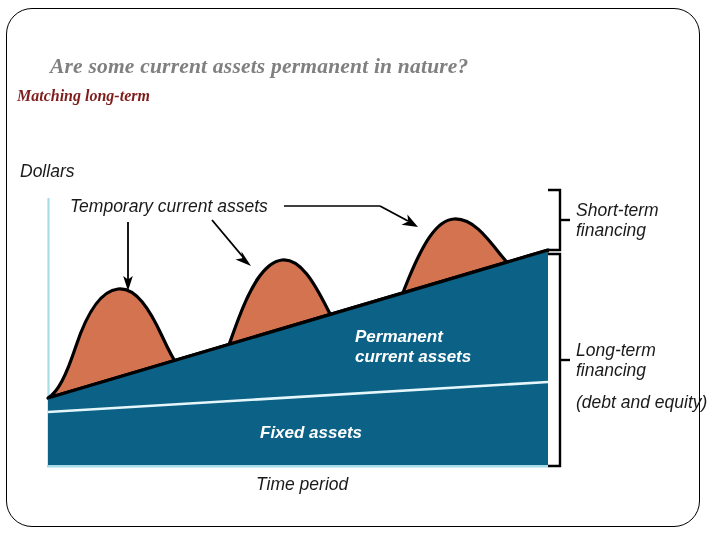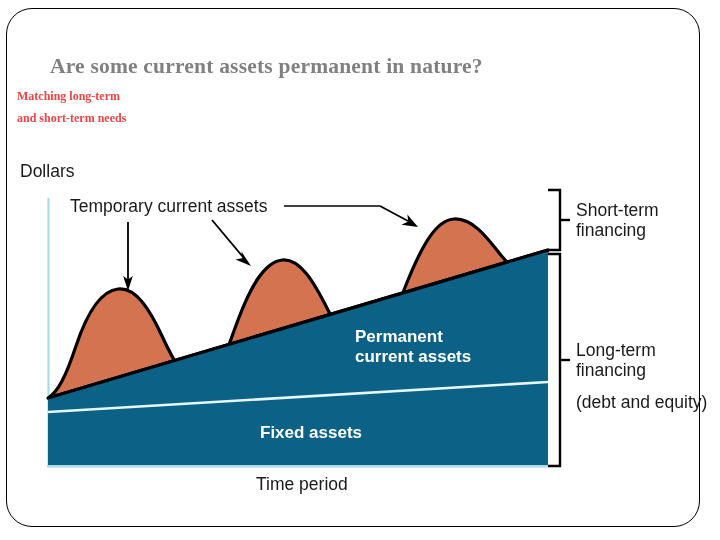--- a/index.html
+++ b/index.html
@@ -12,20 +12,21 @@
     width: 720px;
     height: 540px;
     overflow: hidden;
     font-family: "Liberation Sans", sans-serif;
   }
   #slide {
     position: relative;
     width: 720px;
     height: 540px;
     background: #ffffff;
+    font-style: italic;
   }
   
   #slide-frame {
     position: absolute;
     left: 6px;
     top: 8px;
     width: 694px;
     height: 519px;
     border: 1.6px solid #000000;
     border-radius: 26px;
@@ -42,22 +43,22 @@
     color: #808080;
     letter-spacing: 0.2px;
     white-space: nowrap;
   }
   #subtitle {
     position: absolute;
     left: 17px;
     top: 85px;
     font-family: "Liberation Serif", serif;
     font-weight: bold;
-    font-size: 12px;
-    color: #ef4444;
+    font-size: 16px;
+    color: #7f1d1d;
     line-height: 22px;
     white-space: nowrap;
   }
   #figure {
     position: absolute;
     left: 0;
     top: 140px;
     width: 596px;
     height: 370px;
   }
@@ -78,21 +79,20 @@
 <body>
 
 <div id="slide">
 
   <div id="slide-frame"></div>
 
   <div id="slide-title">Are some current assets permanent in nature?</div>
 
   <div id="subtitle">
     <div>Matching long-term</div>
-    <div>and short-term needs</div>
   </div>
 
   <div id="figure">
     <svg width="720" height="370" viewBox="0 0 720 370" xmlns="http://www.w3.org/2000/svg">
 
       <text class="fig-label" x="20" y="37" font-size="17.5">Dollars</text>
 
       <line x1="48.5" y1="58" x2="48.5" y2="327" stroke="#a8dce8" stroke-width="2.2"></line>
 
       <path fill="#d3734f" stroke="#000000" stroke-width="3.2" stroke-linejoin="round" d="M 48,258

